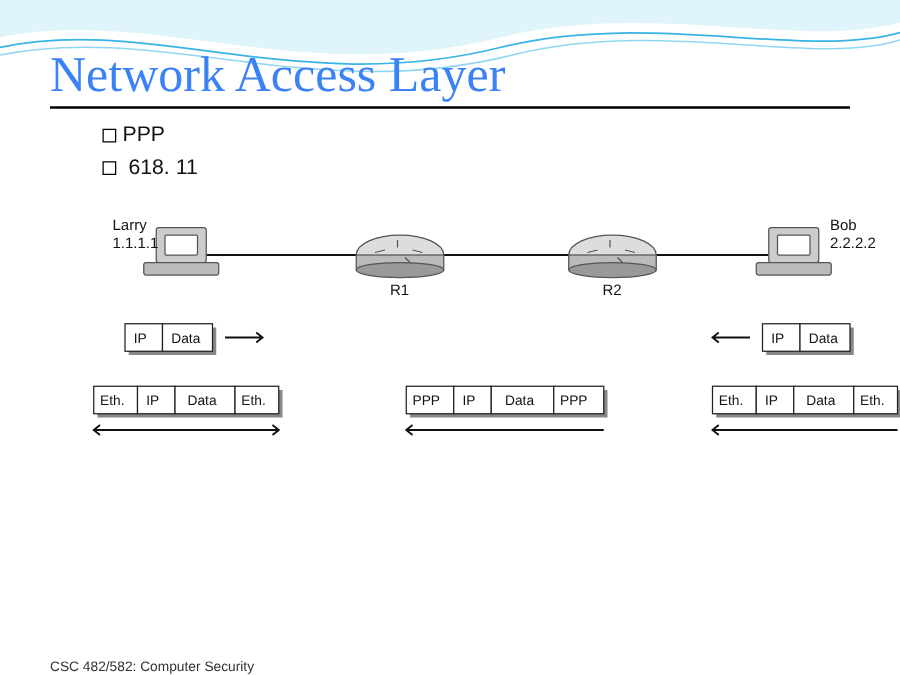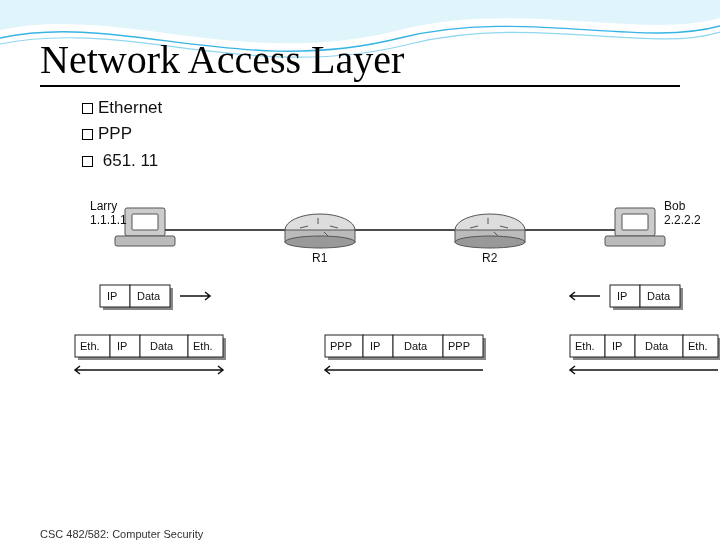--- a/index.html
+++ b/index.html
@@ -18,21 +18,21 @@
     z-index: 0;
   }
   .content {
     position: relative;
     z-index: 1;
     padding: 28px 40px 0 40px;
   }
   .title {
     font-size: 40px;
     font-weight: 400;
-    color: #000000;
+    color: #3b82f6;
     border-bottom: 2px solid #000;
     padding-bottom: 2px;
     display: inline-block;
     width: 100%;
     margin-top: 8px;
   }
   .body-text {
     font-size: 22px;
     color: #111;
     margin-top: 18px;
@@ -83,23 +83,22 @@
   <path d="M0,30 C120,5 240,70 400,30 C520,0 640,40 720,18 L720,0 L0,0 Z" fill="#dff4fb"></path>
   <path d="M0,38 C120,12 240,78 400,38 C520,8 640,48 720,26" stroke="#37b4e4" stroke-width="1.4" fill="none"></path>
   <path d="M0,44 C130,18 250,84 410,44 C530,14 650,54 720,32" stroke="#8fd6f0" stroke-width="1.2" fill="none"></path>
 </svg>
 
 <div class="content">
   <h1 class="title">Network Access Layer</h1>
 
 
   <div class="bullets">
-    <div><span class="bullet-box"></span><span>Ethernet</span></div>
     <div><span class="bullet-box"></span><span>PPP</span></div>
-    <div><span class="bullet-box"></span><span> 651. 11</span></div>
+    <div><span class="bullet-box"></span><span> 618. 11</span></div>
   </div>
 
   <div class="diagram">
     <svg width="680" height="210" viewBox="0 0 680 210">
 
       <line class="wire" x1="105" y1="40" x2="225" y2="40"></line>
       <line class="wire" x1="295" y1="40" x2="395" y2="40"></line>
       <line class="wire" x1="465" y1="40" x2="555" y2="40"></line>
 
       <g>

